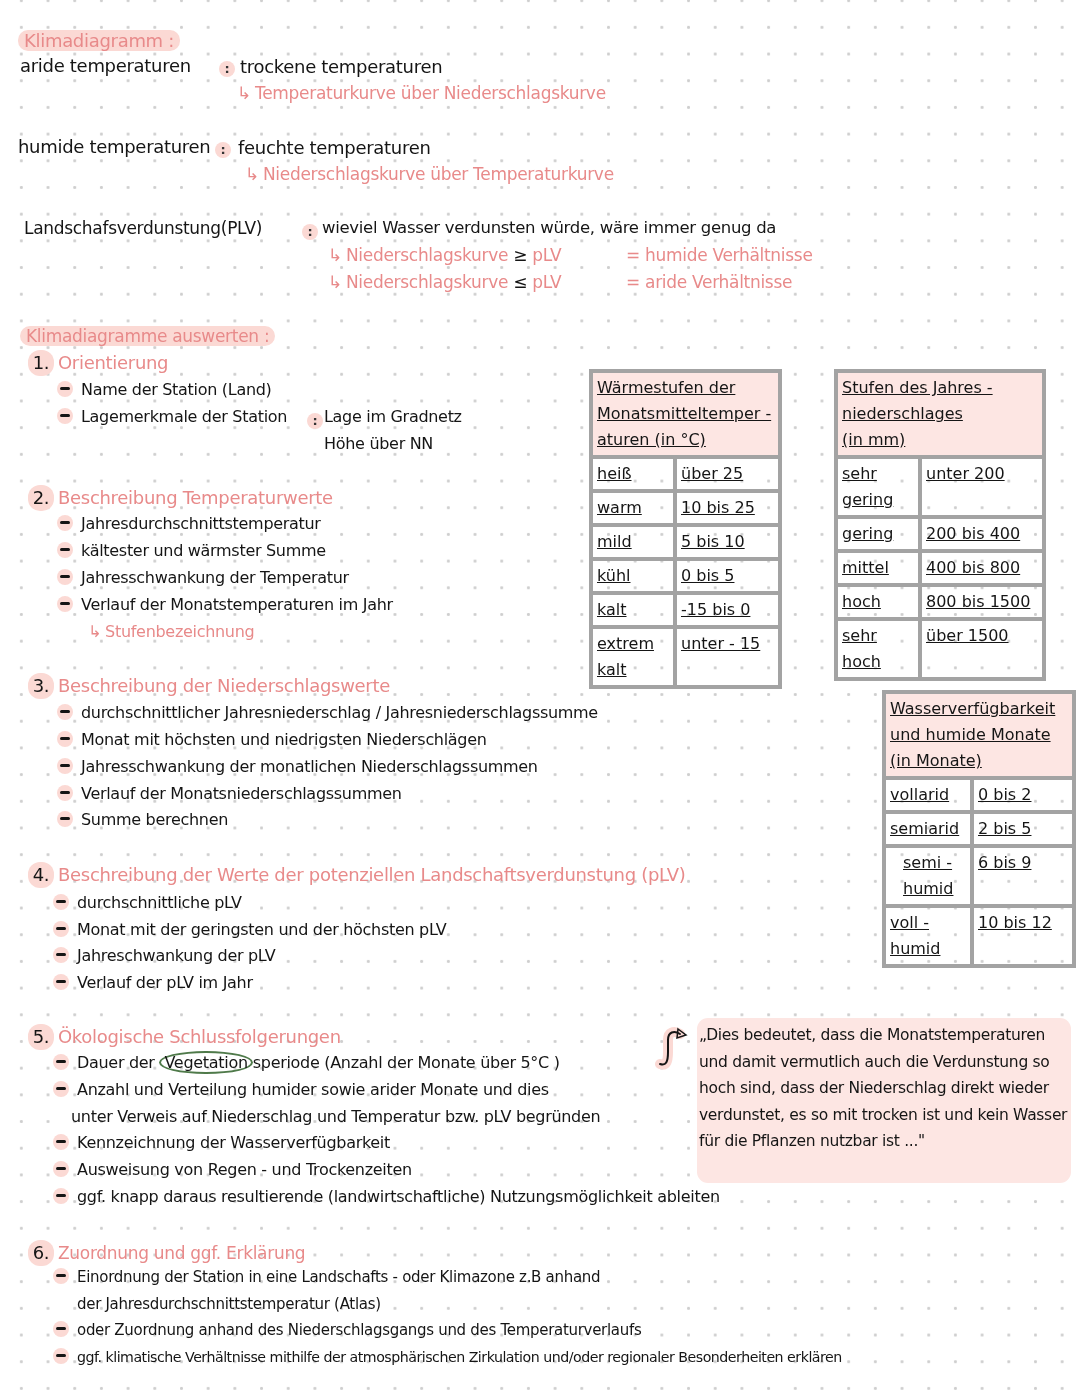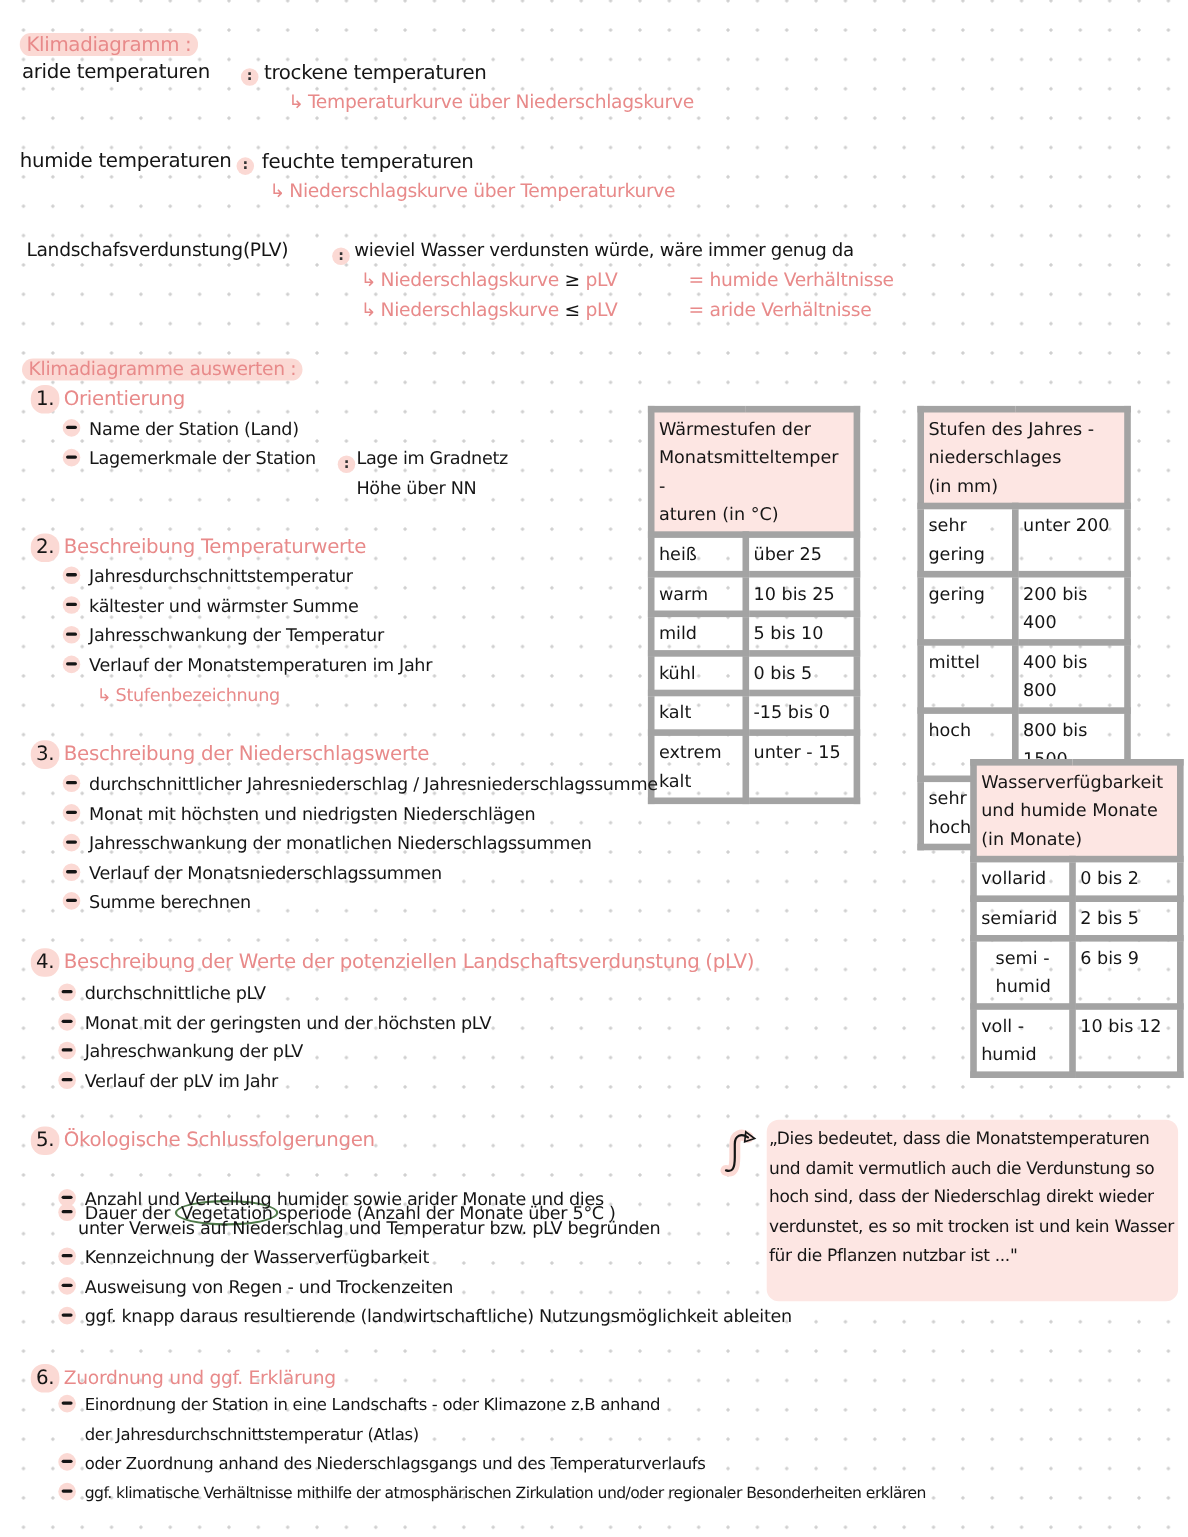--- a/index.html
+++ b/index.html
@@ -17,39 +17,39 @@
   .pink { color: #e88a8a; font-size: 17px; letter-spacing: -0.3px; }
   .hl { background: #fbd9d4; border-radius: 10px; padding: 0 6px; }
   .colon { display:inline-block; width: 16px; height: 16px; border-radius: 50%; background:#fbd9d4; text-align:center; line-height:16px; font-size: 13px; font-weight: bold; color:#333; }
   .num { display:inline-block; min-width: 22px; height: 26px; border-radius: 12px; background:#fbd9d4; text-align:center; line-height:26px; font-size: 18px; color:#151515; margin-right: 4px; padding: 0 2px; }
   .dash { display:inline-block; width: 16px; height: 16px; border-radius: 50%; background:#fbd9d4; position: relative; margin-right: 8px; vertical-align: -2px; }
   .dash::after { content:""; position:absolute; left:3px; top:6px; width:10px; height:3px; background:#151515; border-radius:2px; }
   .arrow { color:#e88a8a; margin-right: 4px; }
   .item { position: absolute; white-space: nowrap; font-size: 16px; letter-spacing: -0.3px; color: #151515; }
 
   table.tbl { position: absolute; border-collapse: collapse; font-size: 16px; color:#151515; }
-  table.tbl td, table.tbl th { border: 6px solid #a3a3a3; padding: 2px 4px; vertical-align: top; line-height: 26px; }
+  table.tbl td, table.tbl th { border: 4px solid #a3a3a3; padding: 2px 4px; vertical-align: top; line-height: 26px; text-decoration: underline; }
   table.tbl th { background: #fde6e3; text-align: left; font-weight: normal; }
 
   .quote {
     position: absolute; left: 697px; top: 1018px; width: 374px; height: 165px;
     background: #fde6e3; font-size: 15.5px; line-height: 26.5px; color:#151515; padding: 4px 2px; box-sizing: border-box;
     letter-spacing: -0.3px;
   }
   .circle { border: 2px solid #4f7a4a; border-radius: 50%; padding: 0 3px; }
 </style>
 </head>
 <body>
 
 <div class="abs pink" style="left:18px;top:30px;font-size:18px;"><span class="hl">Klimadiagramm :</span></div>
 
 <div class="abs blk" style="left:20px;top:55px;font-size:18px;">aride temperaturen</div>
 <div class="abs" style="left:219px;top:58px;"><span class="colon">:</span></div>
 <div class="abs blk" style="left:240px;top:56px;font-size:18px;">trockene temperaturen</div>
-<div class="abs pink" style="left:262px;top:83px;"><span class="arrow">↳</span><span>Temperaturkurve über Niederschlagskurve</span></div>
+<div class="abs pink" style="left:237px;top:83px;"><span class="arrow">↳</span><span>Temperaturkurve über Niederschlagskurve</span></div>
 
 <div class="abs blk" style="left:18px;top:136px;font-size:18px;">humide temperaturen</div>
 <div class="abs" style="left:215px;top:139px;"><span class="colon">:</span></div>
 <div class="abs blk" style="left:238px;top:137px;font-size:18px;">feuchte temperaturen</div>
 <div class="abs pink" style="left:245px;top:164px;"><span class="arrow">↳</span><span>Niederschlagskurve über Temperaturkurve</span></div>
 
 <div class="abs blk" style="left:24px;top:218px;font-size:17px;">Landschafsverdunstung(PLV)</div>
 <div class="abs" style="left:302px;top:221px;"><span class="colon">:</span></div>
 <div class="abs blk" style="left:322px;top:218px;font-size:16.5px;">wieviel Wasser verdunsten würde, wäre immer genug da</div>
 <div class="abs pink" style="left:328px;top:245px;">
@@ -114,21 +114,21 @@
         <td>kalt</td>
         <td>-15 bis 0</td>
       </tr>
   <tr>
         <td style="white-space:normal;width:72px;">extrem kalt</td>
         <td>unter - 15</td>
       </tr>
 </tbody>
   </table>
 
-<table class="tbl" style="left:834px;top:369px;width:194px;">
+<table class="tbl" style="left:834px;top:369px;width:212px;">
   <tbody>
       <tr>
         <th colspan="2">
     <div>Stufen des Jahres -</div>
     <div>niederschlages</div>
     <div>(in mm)</div>
   </th>
       </tr>
   <tr>
         <td style="width:72px;white-space:normal;">sehr gering</td>
@@ -194,21 +194,21 @@
   <span class="num">4.</span><span>Beschreibung der Werte der potenziellen Landschaftsverdunstung (pLV)</span>
 </div>
 <div class="item" style="left:53px;top:893px;"><span class="dash"></span><span>durchschnittliche pLV</span></div>
 <div class="item" style="left:53px;top:920px;"><span class="dash"></span><span>Monat mit der geringsten und der höchsten pLV</span></div>
 <div class="item" style="left:53px;top:946px;"><span class="dash"></span><span>Jahreschwankung der pLV</span></div>
 <div class="item" style="left:53px;top:973px;"><span class="dash"></span><span>Verlauf der pLV im Jahr</span></div>
 
 <div class="abs pink" style="left:28px;top:1024px;font-size:18px;">
   <span class="num">5.</span><span>Ökologische Schlussfolgerungen</span>
 </div>
-<div class="item" style="left:53px;top:1053px;margin-top:40px;"><span class="dash"></span><span>Dauer der </span><span class="circle">Vegetation</span><span>speriode (Anzahl der Monate über 5°C )</span></div>
+<div class="item" style="left:53px;top:1053px;"><span class="dash"></span><span>Dauer der </span><span class="circle">Vegetation</span><span>speriode (Anzahl der Monate über 5°C )</span></div>
 <div class="item" style="left:53px;top:1080px;"><span class="dash"></span><span>Anzahl und Verteilung humider sowie arider Monate und dies</span></div>
 <div class="item" style="left:71px;top:1107px;">unter Verweis auf Niederschlag und Temperatur bzw. pLV begründen</div>
 <div class="item" style="left:53px;top:1133px;"><span class="dash"></span><span>Kennzeichnung der Wasserverfügbarkeit</span></div>
 <div class="item" style="left:53px;top:1160px;"><span class="dash"></span><span>Ausweisung von Regen - und Trockenzeiten</span></div>
 <div class="item" style="left:53px;top:1187px;"><span class="dash"></span><span>ggf. knapp daraus resultierende (landwirtschaftliche) Nutzungsmöglichkeit ableiten</span></div>
 
 <div class="abs" style="left:652px;top:1026px;width:40px;height:46px;">
   <svg width="40" height="46" viewBox="0 0 40 46">
     <path d="M8 38 C 14 40, 16 36, 16 26 L 16 14 C 16 6, 22 4, 28 8" stroke="#fbd9d4" stroke-width="10" fill="none" stroke-linecap="round"></path>
     <path d="M8 38 C 14 40, 16 36, 16 26 L 16 14 C 16 6, 22 4, 28 8" stroke="#151515" stroke-width="2" fill="none" stroke-linecap="round"></path>

